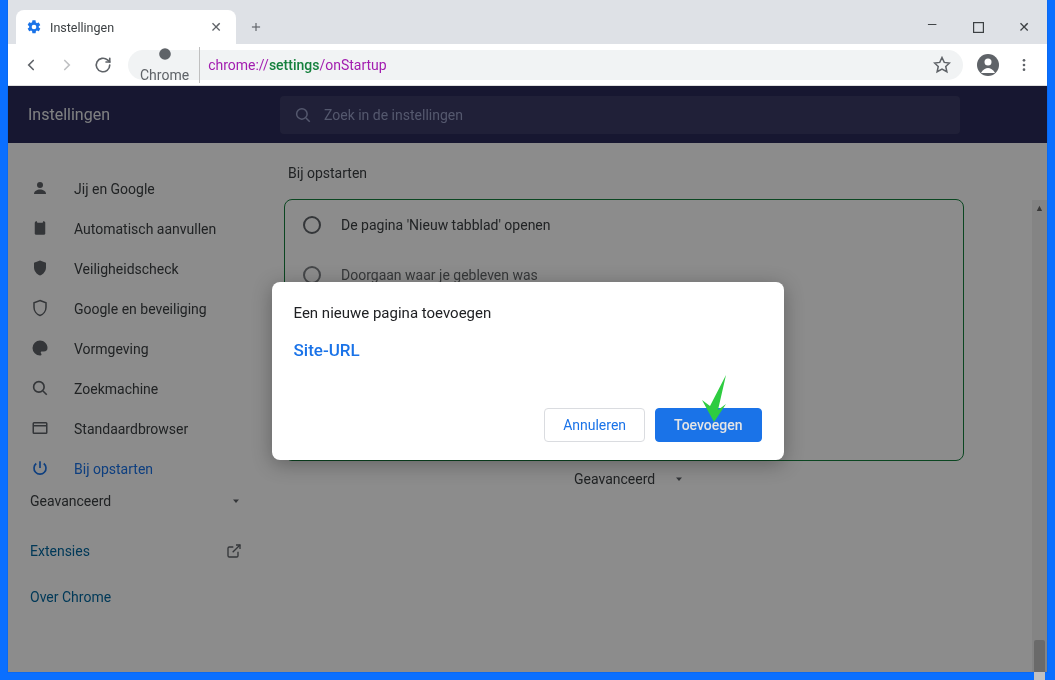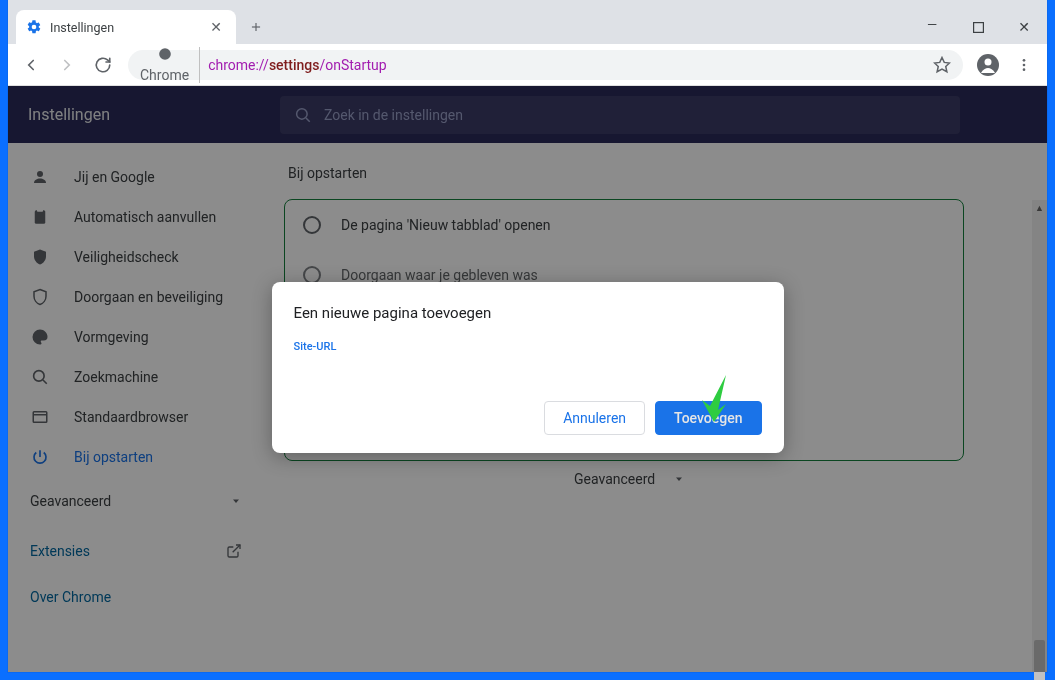--- a/index.html
+++ b/index.html
@@ -13,49 +13,49 @@
 .newtab { width: 28px; height: 28px; display:flex; align-items:center; justify-content:center; color:#5f6368; margin-left: 6px; margin-bottom: 3px; cursor:pointer; }
 .win-controls { margin-left: auto; display: flex; }
 .win-btn { width: 46px; height: 34px; display:flex; align-items:center; justify-content:center; color:#3c4043; cursor:pointer; }
 .toolbar { height: 42px; background: #fff; border-bottom: 1px solid #e0e0e0; display: flex; align-items: center; padding: 0 6px; gap: 2px; }
 .nav-btn { width: 34px; height: 34px; display:flex; align-items:center; justify-content:center; color:#5f6368; border-radius: 50%; cursor:pointer; }
 .nav-btn.disabled { opacity: 0.4; }
 .omnibox { flex: 1; height: 30px; background: #f1f3f4; border-radius: 15px; display: flex; align-items: center; padding: 0 12px; margin: 0 6px; gap: 8px; }
 .omnibox-chip { display:flex; align-items:center; gap:6px; border-right: 1px solid #c0c0c0; padding-right: 10px; color: #5f6368; font-size: 14px; flex-direction: column; }
 .omnibox-url { font-size: 14px; color: #3c4043; }
 .omnibox-url .greyed { color: #a21caf; }
-.omnibox-url b { font-weight: 500; color: #7f1d1d; }
+.omnibox-url b { font-weight: 500; color: #15803d; }
 .omnibox-star { margin-left: auto; color:#5f6368; cursor:pointer; }
 .content { flex: 1; position: relative; background: #fff; }
 .settings-header { height: 57px; background: #2b2b59; display:flex; align-items:center; padding: 0 20px; gap: 20px; }
 .settings-title { color: #e8eaed; font-size: 16px; margin-right: 150px; }
 .search-wrap { flex: 1; max-width: 680px; height: 38px; background: rgba(255,255,255,0.08); border-radius: 4px; display:flex; align-items:center; padding: 0 14px; gap: 12px; }
 .search-wrap input { background: transparent; border: none; outline: none; color: #9aa0c8; font-size: 14px; flex:1; }
 .search-wrap input::placeholder { color: #9aa0c8; }
 .settings-body { display: flex; height: calc(100% - 57px); position: relative; }
 .sidebar { width: 256px; padding: 14px 0; }
-.side-item { height: 40px; display:flex; align-items:center; gap: 24px; padding: 0 22px; color:#3c4043; font-size: 14px; cursor:pointer; }
+.side-item { height: 40px; display:flex; align-items:flex-end; gap: 24px; padding: 0 22px; color:#3c4043; font-size: 14px; cursor:pointer; }
 .side-item.active { color: #1a73e8; }
 .side-item .icon { width: 20px; display:flex; justify-content:center; color:#5f6368; }
 .side-item.active .icon { color:#1a73e8; }
 .side-section { height: 48px; display:flex; align-items:center; justify-content:space-between; padding: 0 22px; color:#3c4043; font-size:14px; cursor:pointer; }
 .side-link { height: 40px; display:flex; align-items:center; justify-content:space-between; padding: 0 22px; color:#0369a1; font-size:14px; margin-top: 6px; cursor:pointer; }
 .main-area { flex:1; padding: 22px 20px; position:relative; }
 .section-title { font-size: 14px; color:#3c4043; margin-bottom: 18px; margin-left: 4px; }
 .card { border: 1px solid #15803d; border-radius: 8px; max-width: 680px; }
 .radio-row { height: 50px; display:flex; align-items:center; padding: 0 18px; gap: 20px; color:#3c4043; font-size: 14px; }
 .radio-outer { width:18px; height:18px; border: 2px solid #5f6368; border-radius:50%; display:flex; align-items:center; justify-content:center; }
 .adv-footer { display:flex; align-items:center; gap: 18px; color:#3c4043; font-size:14px; padding: 10px 0 0 290px; }
 .scroll-track { position:absolute; right:0; top:57px; bottom:0; width:15px; background:#f1f1f1; display:flex; flex-direction:column; align-items:center; justify-content:space-between; }
 .scroll-arrow { height:16px; display:flex; align-items:center; justify-content:center; color:#666; font-size:9px; width:100%; }
 .scroll-thumb { position:absolute; right:2px; width:11px; background:#c1c1c1; border-radius:2px; top: 440px; height: 180px; }
 .overlay { position:absolute; top:0; left:0; right:0; bottom:0; background: rgba(0,0,0,0.45); display:flex; align-items:flex-start; justify-content:center; }
 .dialog { background:#fff; border-radius: 8px; width: 512px; margin-top: 196px; padding: 22px 22px 18px 22px; box-shadow: 0 4px 20px rgba(0,0,0,0.3); position:relative; }
 .dialog-title { font-size: 15px; color:#202124; margin-bottom: 18px; }
-.field-label { font-size: 11px; color:#1a73e8; font-weight: 500; }
+.field-label { font-size: 17px; color:#1a73e8; font-weight: 500; }
 .text-input { width: 100%; height: 34px; background: #f1f3f4; border: none; border-bottom: 2px solid #1a73e8; font-size: 13.5px; padding: 0 10px; outline: none; margin-top: 2px; }
 .dialog-actions { display:flex; justify-content:flex-end; gap: 10px; margin-top: 48px; }
 .btn { height: 34px; padding: 0 18px; border-radius: 4px; font-size: 14px; cursor:pointer; display:flex; align-items:center; }
 .btn-secondary { background:#fff; border: 1px solid #dadce0; color:#1a73e8; }
 .btn-primary { background:#1a73e8; border: 1px solid #1a73e8; color:#e5e5e5; font-weight:500;justify-content:center; }
 .arrow-annotation { position:absolute; left: 424px; top: 88px; pointer-events:none; }
 svg { display: block; }
 </style>
 </head>
 <body>
@@ -178,21 +178,21 @@
               </svg>
             </span>
           <span>Veiligheidscheck</span>
         </div>
         <div class="side-item">
           <span class="icon">
               <svg width="18" height="18" viewBox="0 0 24 24" fill="none" stroke="#5f6368" stroke-width="2">
                 <path d="M12 2l8 3v6c0 5-3.5 9.5-8 11-4.5-1.5-8-6-8-11V5l8-3z"></path>
               </svg>
             </span>
-          <span>Doorgaan en beveiliging</span>
+          <span>Google en beveiliging</span>
         </div>
         <div class="side-item">
           <span class="icon">
               <svg width="18" height="18" viewBox="0 0 24 24" fill="#5f6368">
                 <path d="M12 2a10 10 0 1 0 0 20c1 0 2-.5 2-1.5s-1-1.5-1-2.5.5-1.5 1.5-1.5H17a5 5 0 0 0 5-5c0-5-4.5-9.5-10-9.5z"></path>
               </svg>
             </span>
           <span>Vormgeving</span>
         </div>
         <div class="side-item">

